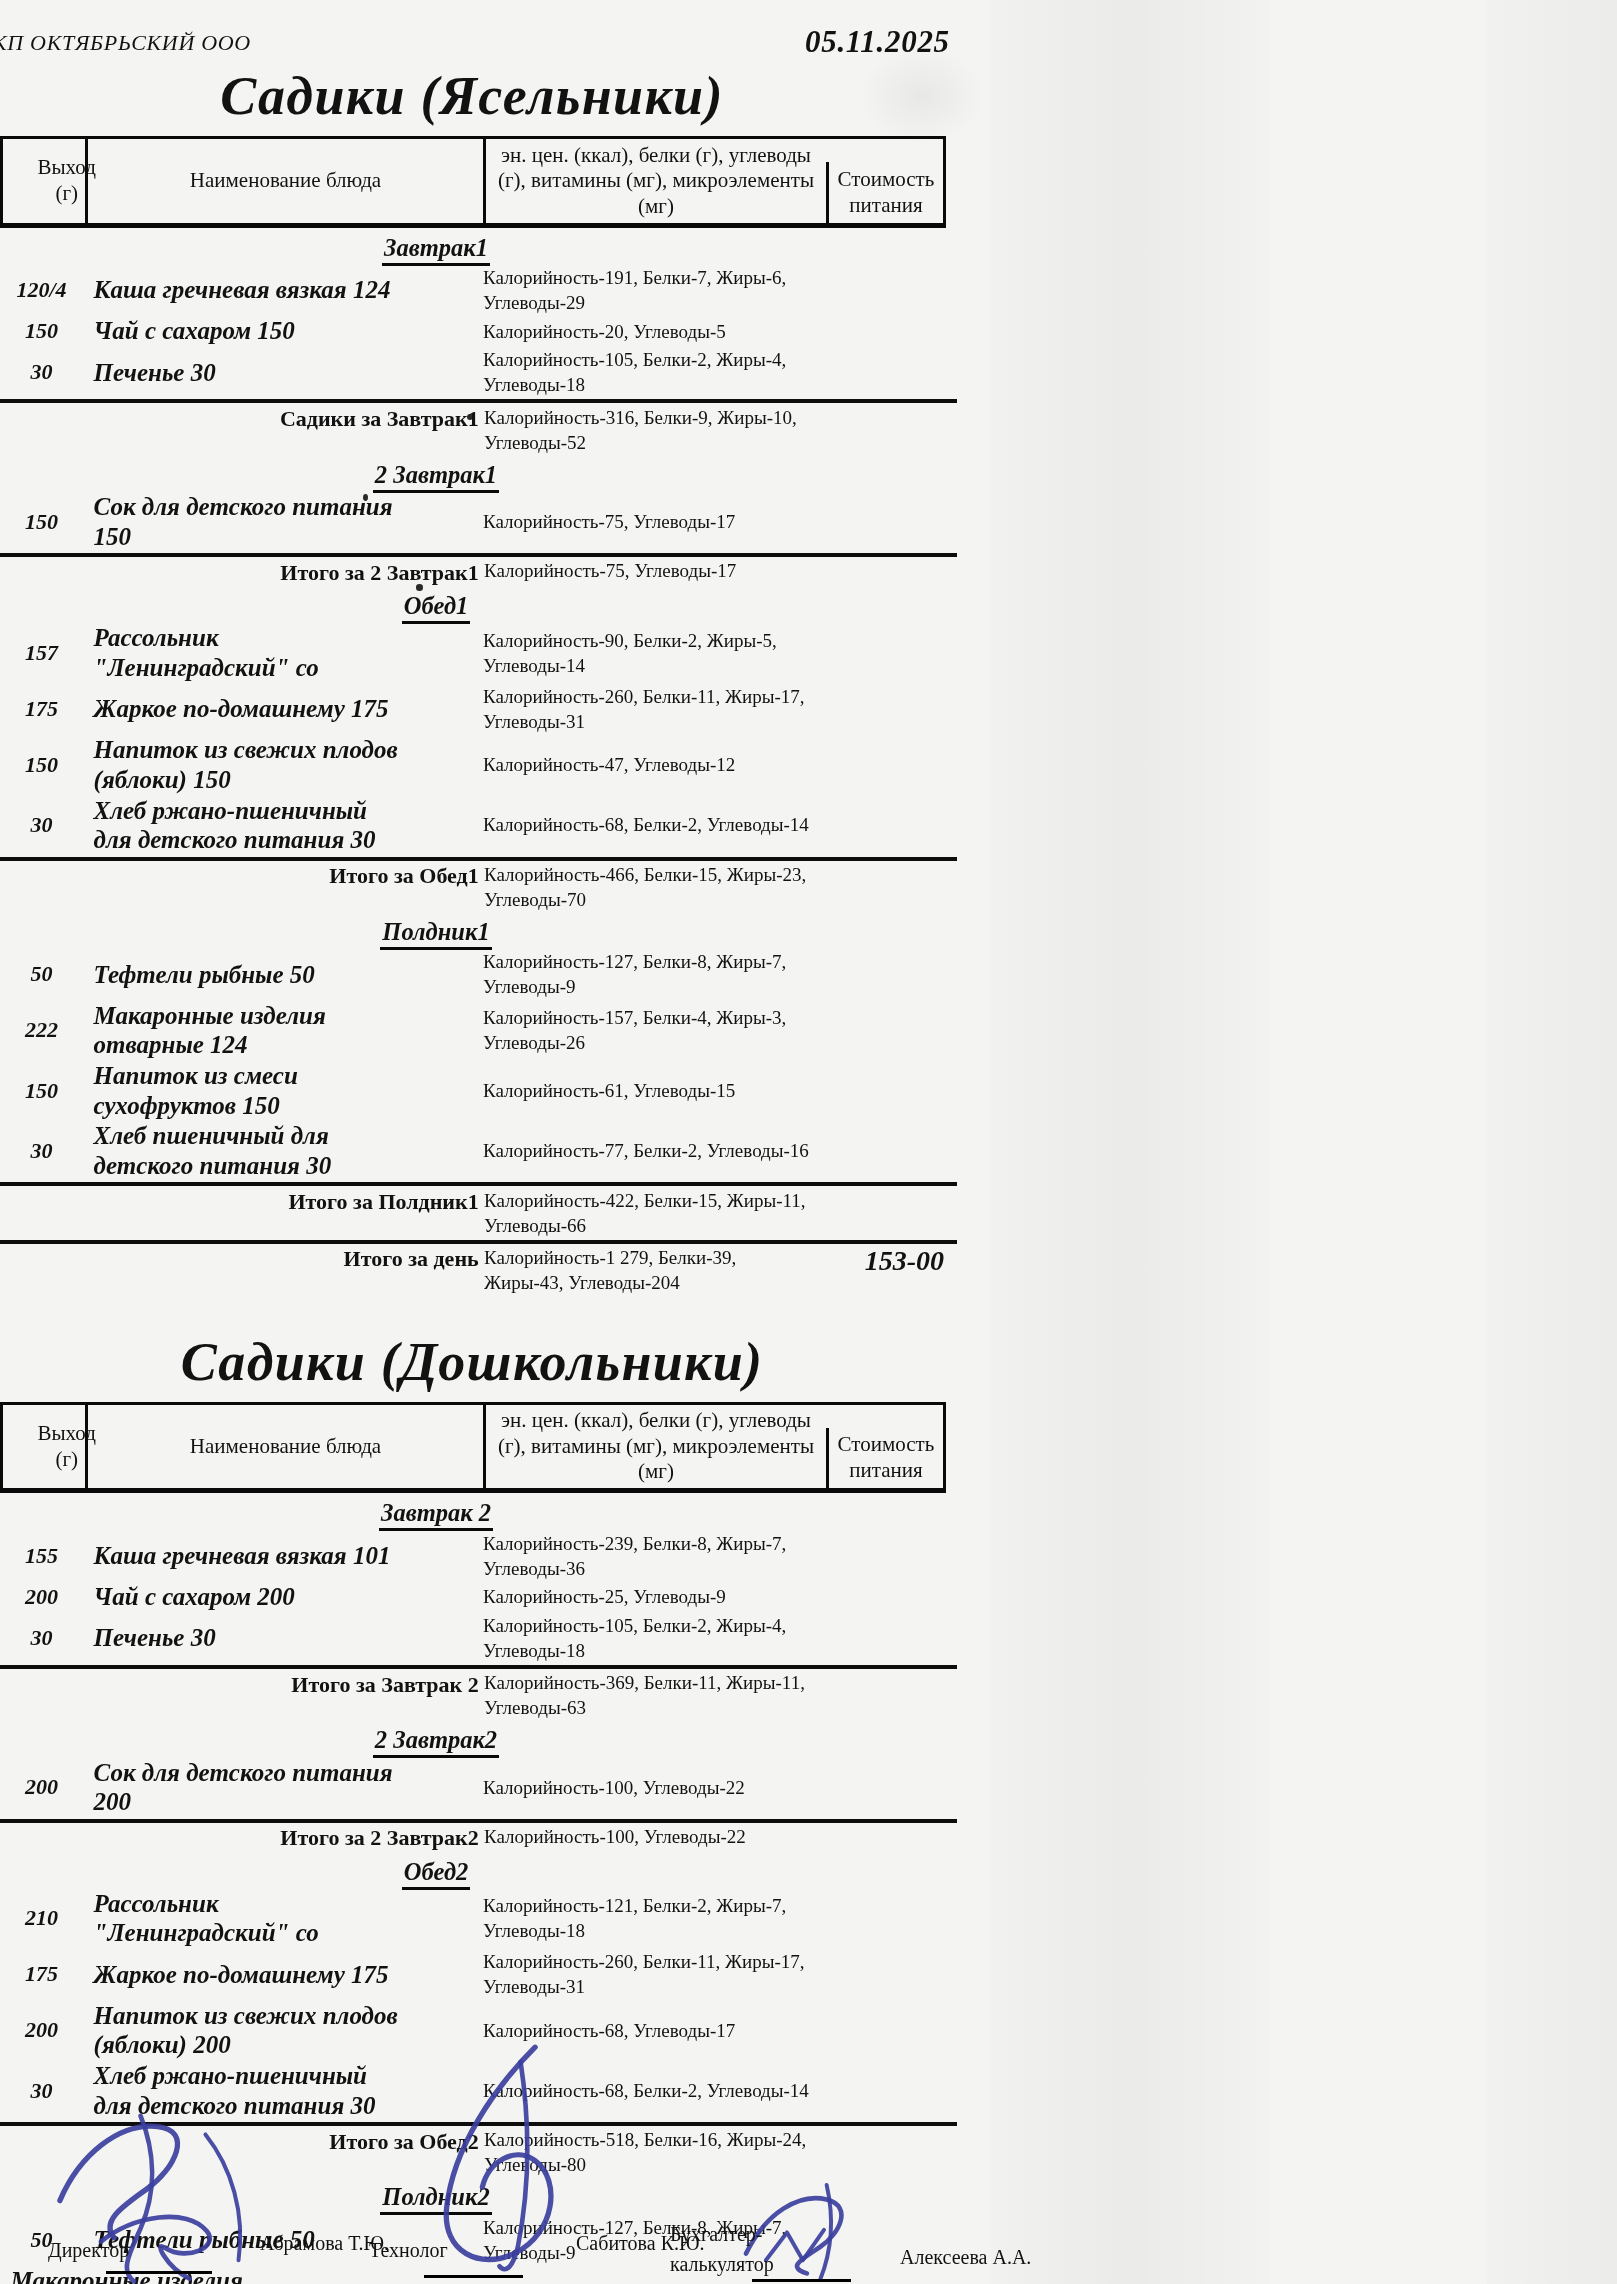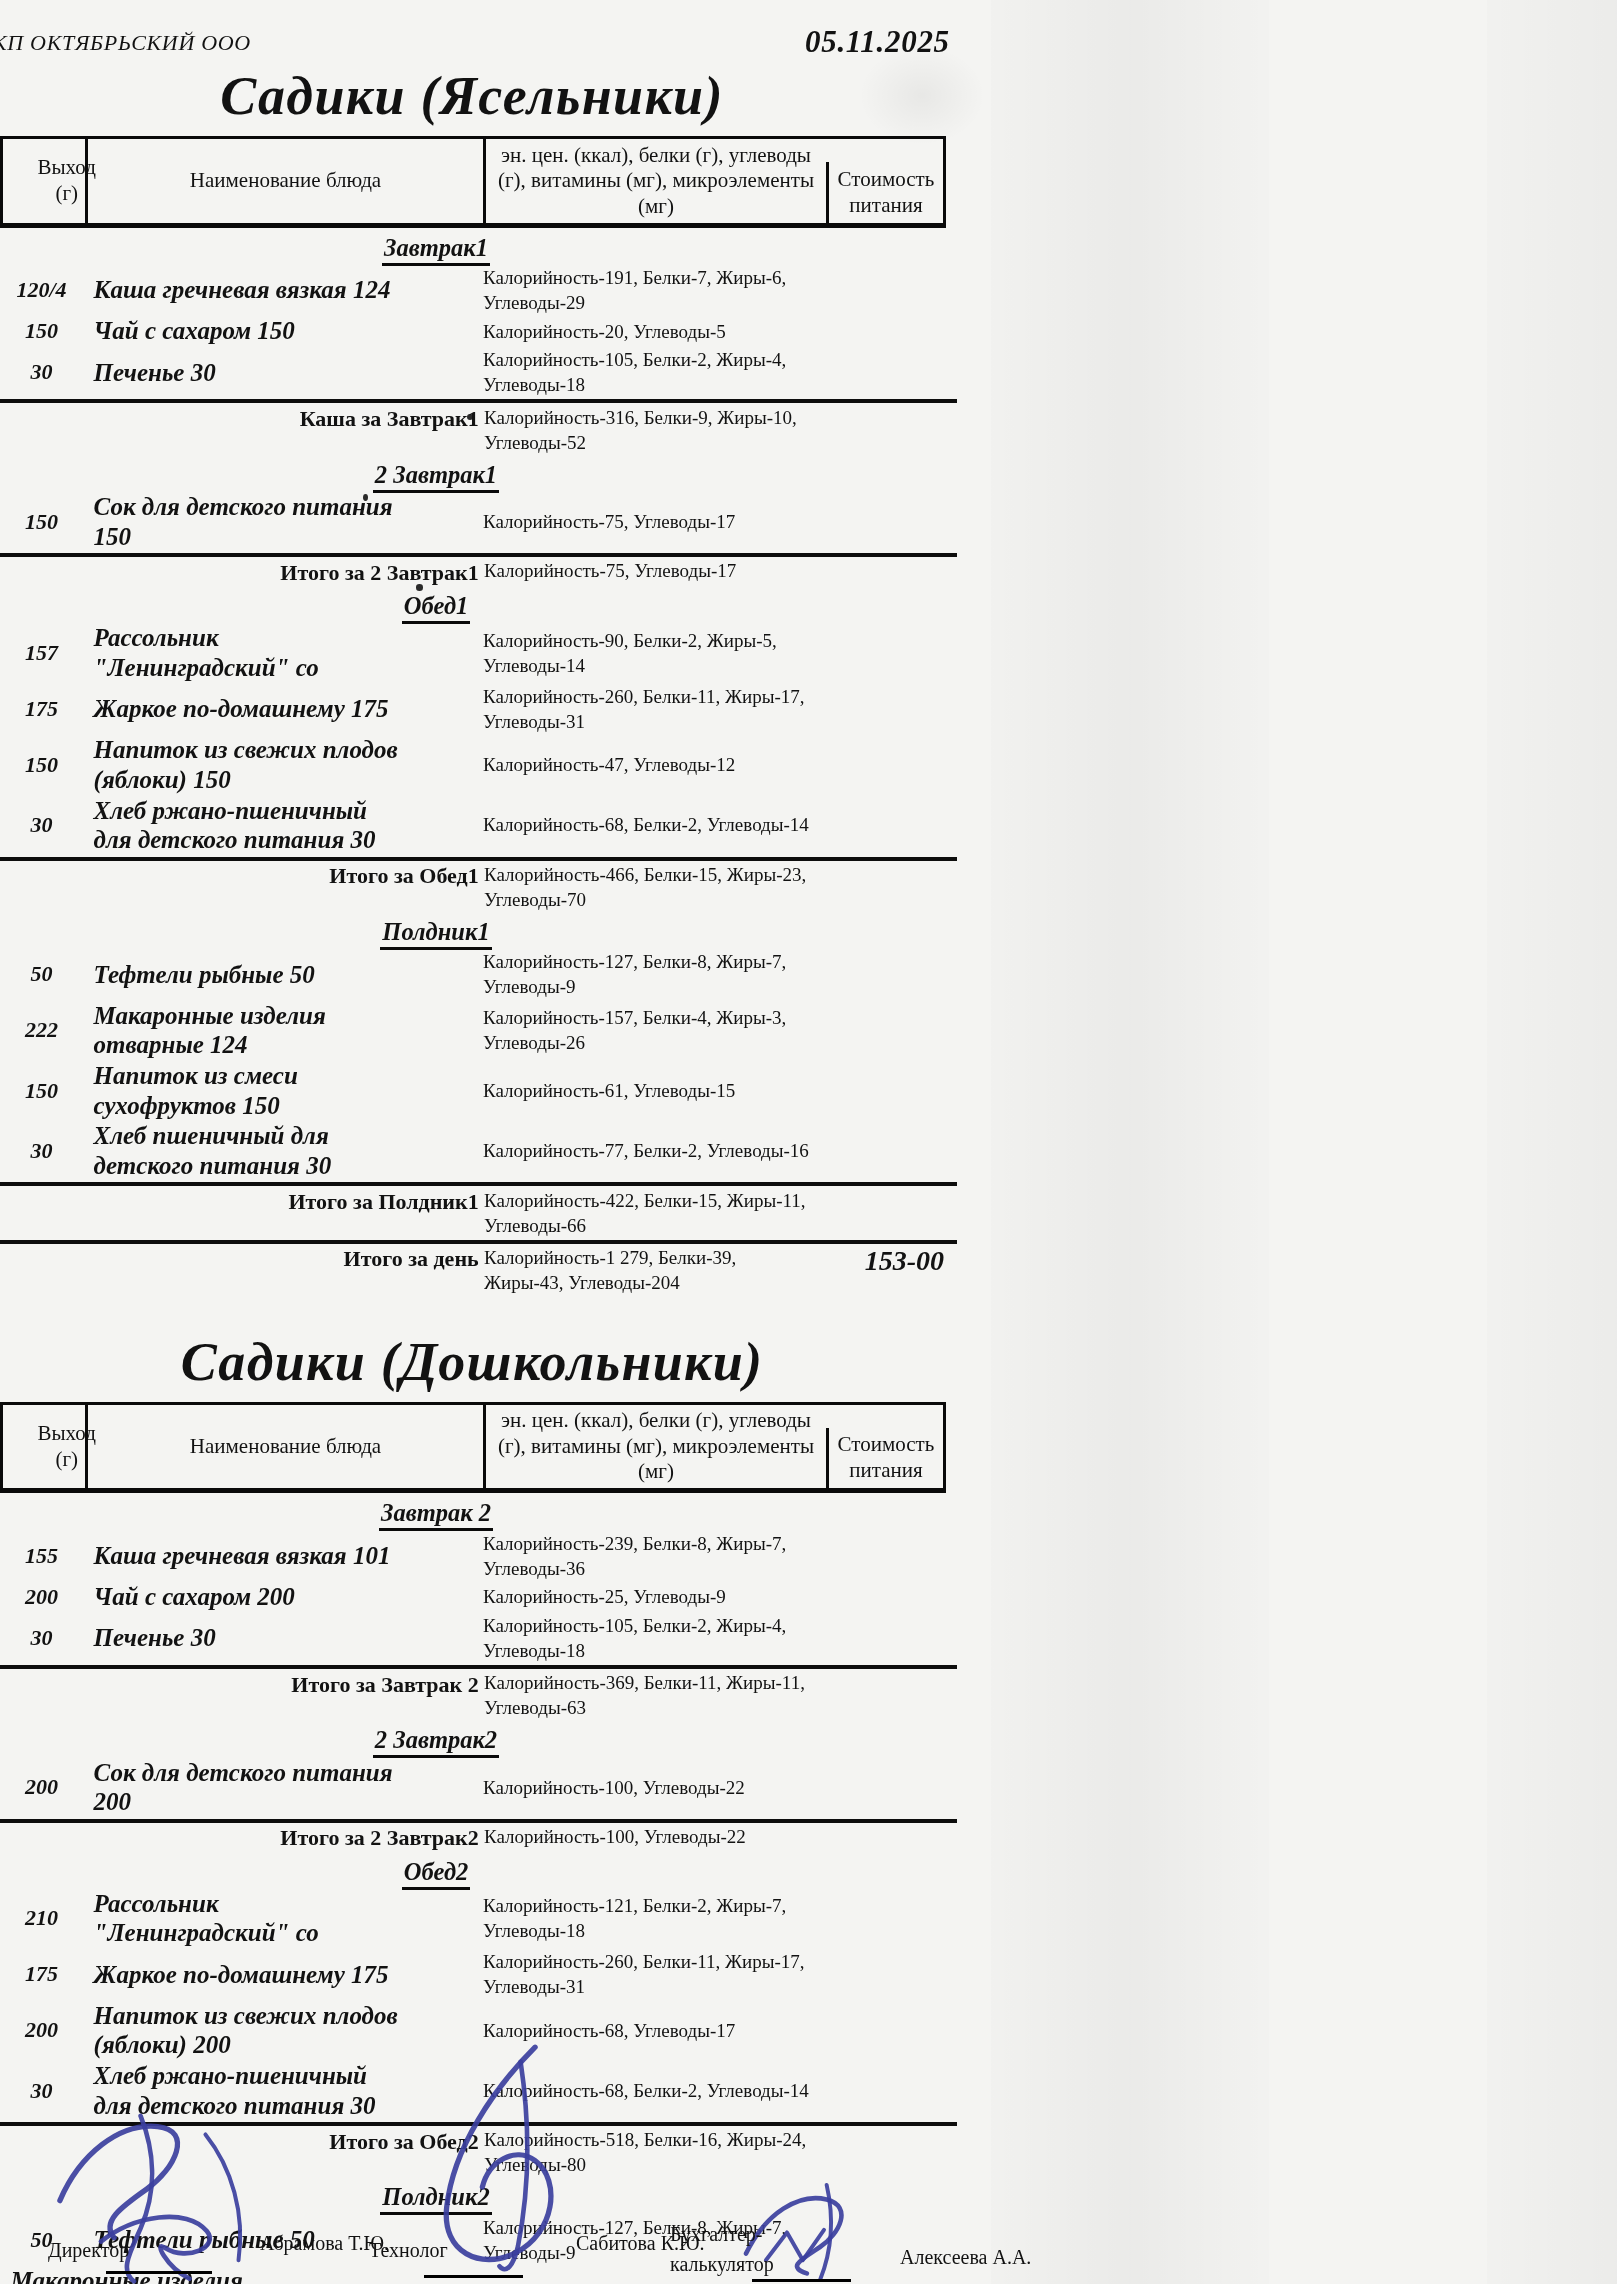--- a/index.html
+++ b/index.html
@@ -95,21 +95,21 @@
           <div class="c-name">Чай с сахаром 150</div>
           <div class="c-nutr">Калорийность-20, Углеводы-5</div>
         </div>
         <div class="row">
           <div class="c-out">30</div>
           <div class="c-name">Печенье 30</div>
           <div class="c-nutr">Калорийность-105, Белки-2, Жиры-4, Углеводы-18</div>
         </div>
         <div class="rule"></div>
         <div class="total-row">
-          <div class="t-label">Каша за Завтрак1</div>
+          <div class="t-label">Садики за Завтрак1</div>
           <div class="t-nutr">Калорийность-316, Белки-9, Жиры-10, Углеводы-52</div>
         </div>
         <div class="sec-label"><span>2 Завтрак1</span></div>
         <div class="row">
           <div class="c-out">150</div>
           <div class="c-name">Сок для детского питания 150</div>
           <div class="c-nutr">Калорийность-75, Углеводы-17</div>
         </div>
         <div class="rule"></div>
         <div class="total-row">

